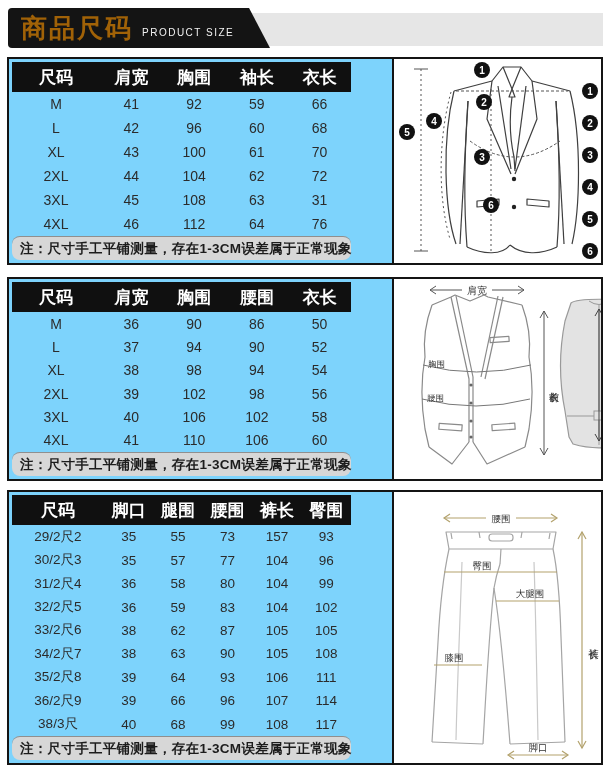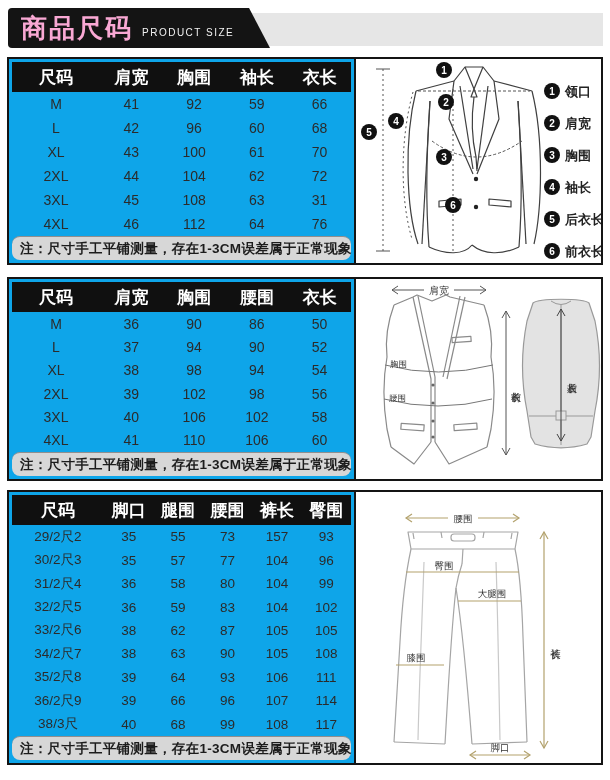--- a/index.html
+++ b/index.html
@@ -6,25 +6,25 @@
   html, body { width: 610px; background: #fff; font-family: "Liberation Sans", "DejaVu Sans", sans-serif; }
   body { height: 780px; position: relative; overflow: hidden; }
 
   
   .banner-area { position: relative; height: 57px; }
   .banner-strip { position: absolute; left: 8px; right: 7px; top: 13px; height: 33px; background: #e6e6e6; }
   .banner { position: absolute; left: 8px; top: 8px; width: 262px; height: 40px; background: #141414;
             clip-path: polygon(0 0, 92% 0, 100% 100%, 0 100%);
             border-radius: 4px 0 0 4px;
             display: flex; align-items: center; padding-left: 13px; }
-  .banner-title { color: #f9a8d4; font-size: 26px; font-weight: bold; letter-spacing: 2px; }
+  .banner-title { color: #a16207; font-size: 26px; font-weight: bold; letter-spacing: 2px; }
   .banner-sub { color: #f2f2f2; font-size: 10px; font-weight: normal; letter-spacing: 1.5px; margin-left: 9px; margin-top: 8px; }
 
   
-  .section { margin: 0 7px; border: 2px solid #141414; display: flex; background: #0ea5e9; }
+  .section { margin: 0 7px; border: 2px solid #141414; display: flex; background: #7dd3fc; gap: 38px; }
   .section-jacket { height: 208px; margin-bottom: 12px; }
   .section-vest   { height: 204px; margin-bottom: 9px; }
   .section-pants  { height: 275px; }
 
   .tablewrap { width: 345px; display: flex; flex-direction: column; }
   .thead-row { display: grid; background: #101010; color: #fff; font-weight: bold; font-size: 17px;
                height: 30px; align-items: center; text-align: center; margin: 3px 3px 0 3px; }
   .tbody { flex: 1; display: flex; flex-direction: column; margin: 0 3px; }
   .trow { flex: 1; display: grid; align-items: center; text-align: center;
           font-size: 14px; color: #2b2b2b; }

